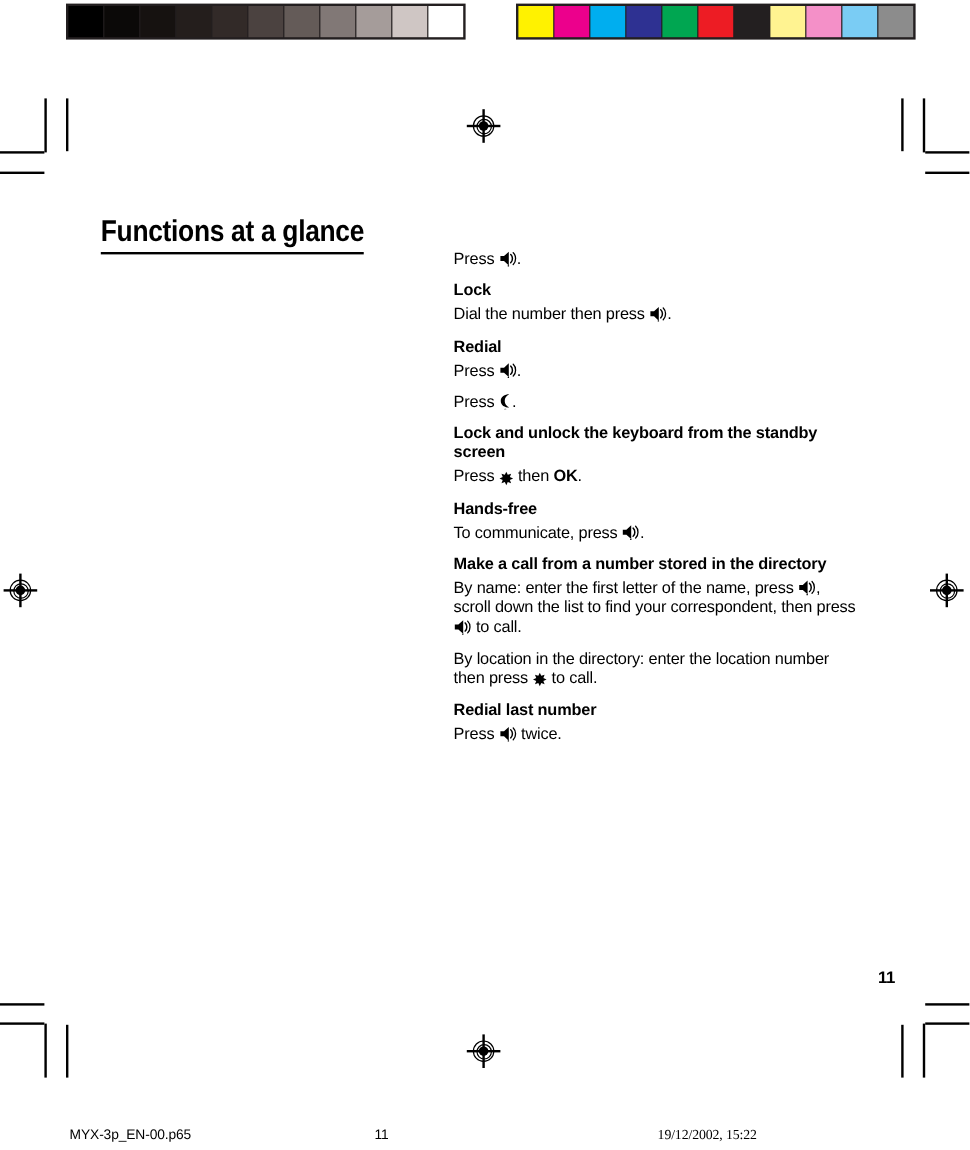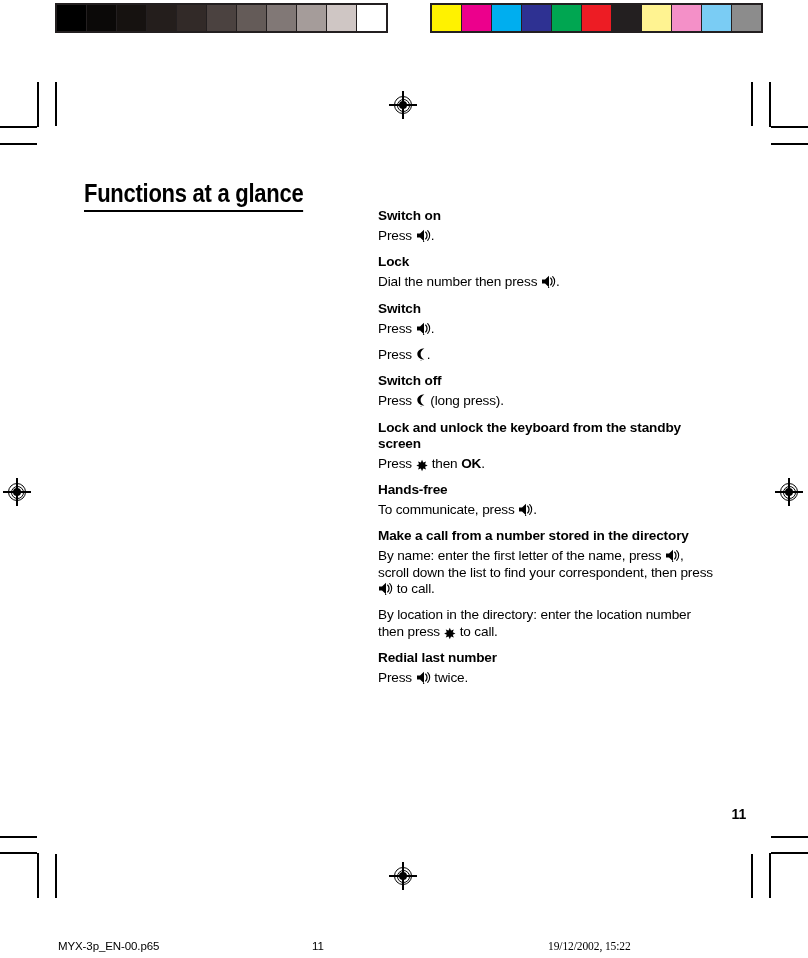--- a/index.html
+++ b/index.html
@@ -238,58 +238,50 @@
   <div class="cy"></div>
   <div class="ring"></div>
   <div class="ring2"></div>
   <div class="dot"></div>
 </div>
 
 <h1 id="page-title">Functions at a glance</h1>
 
 <div id="content-column">
     <div>
-      <div class="block-heading">Switch on</div>
       <p class="block-body">Press <span class="keyicon"><svg width="15" height="13" viewBox="0 0 15 13" aria-hidden="true">
             <path d="M1 4.4 H4.0 L8.0 0.8 V12.2 L4.0 8.6 H1 Z" fill="#000"></path>
             <path d="M9.6 3.1 C11.5 4.6 11.5 8.4 9.6 9.9" stroke="#000" stroke-width="1.25" fill="none" stroke-linecap="round"></path>
             <path d="M11.7 1.6 C14.3 4.0 14.3 9.0 11.7 11.4" stroke="#000" stroke-width="1.1" fill="none" stroke-linecap="round"></path>
             <rect x="7.1" y="12.0" width="1.1" height="3.4" fill="#000"></rect>
           </svg></span>.</p>
     </div>
     <div>
       <div class="block-heading">Lock</div>
       <p class="block-body">Dial the number then press <span class="keyicon"><svg width="15" height="13" viewBox="0 0 15 13" aria-hidden="true">
             <path d="M1 4.4 H4.0 L8.0 0.8 V12.2 L4.0 8.6 H1 Z" fill="#000"></path>
             <path d="M9.6 3.1 C11.5 4.6 11.5 8.4 9.6 9.9" stroke="#000" stroke-width="1.25" fill="none" stroke-linecap="round"></path>
             <path d="M11.7 1.6 C14.3 4.0 14.3 9.0 11.7 11.4" stroke="#000" stroke-width="1.1" fill="none" stroke-linecap="round"></path>
             <rect x="7.1" y="12.0" width="1.1" height="3.4" fill="#000"></rect>
           </svg></span>.</p>
     </div>
     <div>
-      <div class="block-heading">Switch</div>
+      <div class="block-heading">Redial</div>
       <p class="block-body">Press <span class="keyicon"><svg width="15" height="13" viewBox="0 0 15 13" aria-hidden="true">
             <path d="M1 4.4 H4.0 L8.0 0.8 V12.2 L4.0 8.6 H1 Z" fill="#000"></path>
             <path d="M9.6 3.1 C11.5 4.6 11.5 8.4 9.6 9.9" stroke="#000" stroke-width="1.25" fill="none" stroke-linecap="round"></path>
             <path d="M11.7 1.6 C14.3 4.0 14.3 9.0 11.7 11.4" stroke="#000" stroke-width="1.1" fill="none" stroke-linecap="round"></path>
             <rect x="7.1" y="12.0" width="1.1" height="3.4" fill="#000"></rect>
           </svg></span>.</p>
     </div>
     <div>
       <p class="block-body">Press <span class="keyicon"><svg width="11" height="13" viewBox="0 0 11 13" aria-hidden="true">
             <path d="M8.4 0.6 C4.6 0.6 1.3 2.6 1.3 6.1 C1.3 9.6 4.6 11.6 8.4 11.6 C6.0 10.3 4.6 8.4 4.6 6.1 C4.6 3.8 6.0 1.9 8.4 0.6 Z" fill="#000"></path>
             <circle cx="5.0" cy="13.6" r="1.05" fill="#000"></circle>
           </svg></span>.</p>
-    </div>
-    <div>
-      <div class="block-heading">Switch off</div>
-      <p class="block-body">Press <span class="keyicon"><svg width="11" height="13" viewBox="0 0 11 13" aria-hidden="true">
-            <path d="M8.4 0.6 C4.6 0.6 1.3 2.6 1.3 6.1 C1.3 9.6 4.6 11.6 8.4 11.6 C6.0 10.3 4.6 8.4 4.6 6.1 C4.6 3.8 6.0 1.9 8.4 0.6 Z" fill="#000"></path>
-            <circle cx="5.0" cy="13.6" r="1.05" fill="#000"></circle>
-          </svg></span> (long press).</p>
     </div>
     <div>
       <div class="block-heading">Lock and unlock the keyboard from the standby screen</div>
       <p class="block-body">Press <span class="glyph-star">✸</span> then <span class="strong-inline">OK</span>.</p>
     </div>
     <div>
       <div class="block-heading">Hands-free</div>
       <p class="block-body">To communicate, press <span class="keyicon"><svg width="15" height="13" viewBox="0 0 15 13" aria-hidden="true">
             <path d="M1 4.4 H4.0 L8.0 0.8 V12.2 L4.0 8.6 H1 Z" fill="#000"></path>
             <path d="M9.6 3.1 C11.5 4.6 11.5 8.4 9.6 9.9" stroke="#000" stroke-width="1.25" fill="none" stroke-linecap="round"></path>

